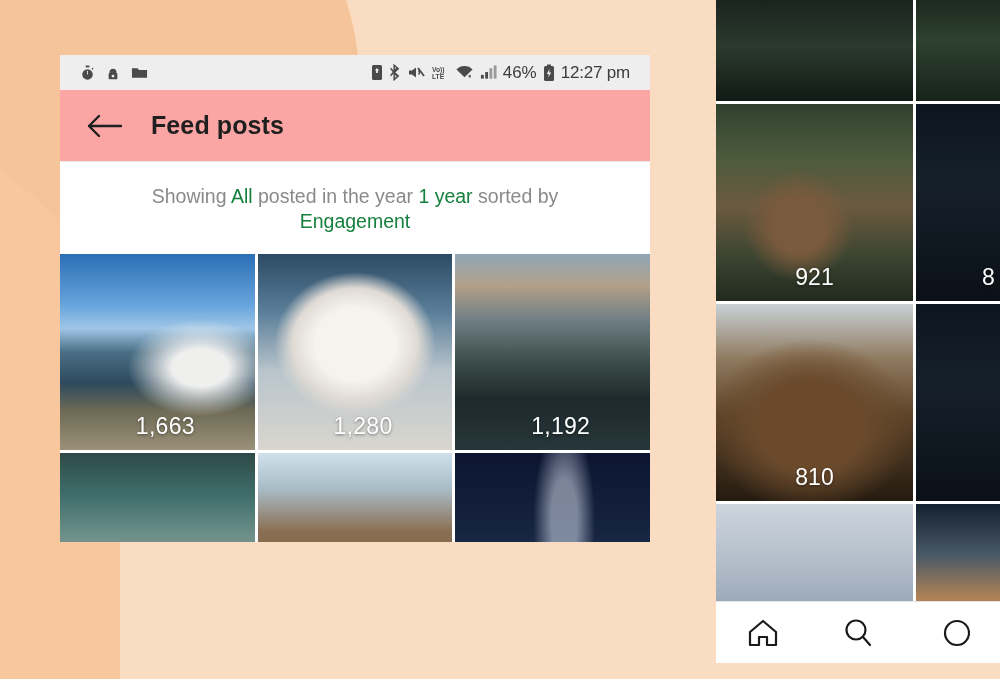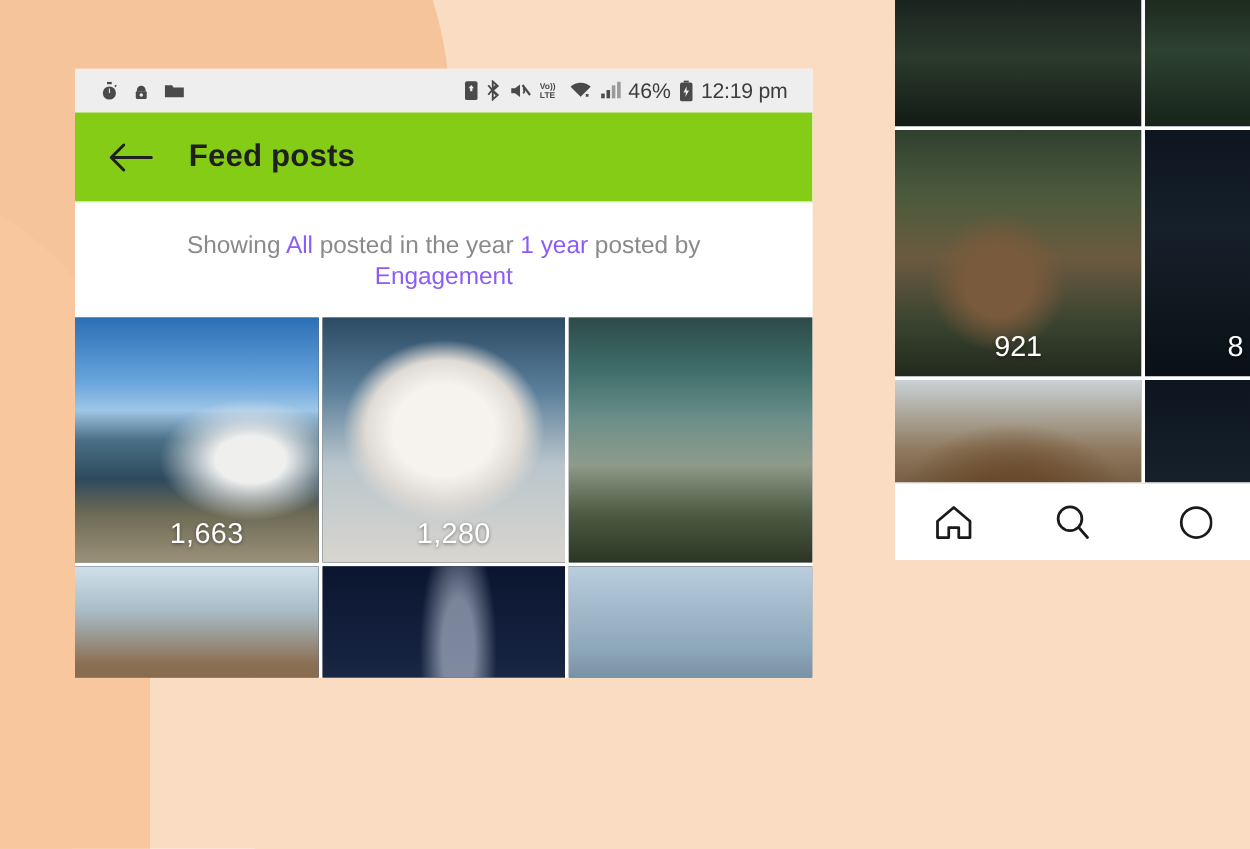--- a/index.html
+++ b/index.html
@@ -41,39 +41,39 @@
     padding:0 20px; flex:0 0 35px;
   }
   .sb-left { display:flex; align-items:center; gap:11px; }
   .sb-right { margin-left:auto; display:flex; align-items:center; gap:6px; }
   .sb-ico { display:inline-flex; align-items:center; justify-content:center; }
   .sb-ico svg { display:block; }
   .sb-text { font-size:17px; color:#3d3d3d; letter-spacing:-0.2px; }
   .sb-pct { font-size:17px; color:#3d3d3d; }
 
   .appbar {
-    height:72px; background:#84cc16;
+    height:72px; background:#fca5a5;
     display:flex; align-items:center;
     padding:0 0 0 25px; flex:0 0 72px;
     border-bottom:1px solid #eaeaea;
   }
   .back-arrow { width:40px; height:30px; flex:0 0 40px; cursor:pointer; }
   .appbar-title {
     font-size:25px; font-weight:bold; color:#1f1f1f;
     margin-left:26px; letter-spacing:0.1px;
   }
 
   .filterbar {
     background:#ffffff; padding:22px 60px 20px;
     text-align:center; flex:0 0 auto;
   }
   .filterbar-text {
     font-size:19.5px; color:#8a8a8a; line-height:1.28;
   }
-  .lnk { color:#8b5cf6; cursor:pointer; }
+  .lnk { color:#15803d; cursor:pointer; }
 
   
   .grid {
     display:grid; grid-template-columns:repeat(3,1fr);
     gap:3px; background:#ffffff;
     padding:0 0 0 0;
     flex:1 1 auto; align-content:start;
   }
   .tile {
     position:relative; width:100%; height:196px;
@@ -84,21 +84,21 @@
     position:absolute; left:0; right:0; bottom:10px;
     text-align:center; color:#ffffff;
     font-size:23px; letter-spacing:0.3px;
     text-shadow:0 1px 3px rgba(0,0,0,.45);
     margin-left:16px;
   }
 
   
   .phone2 {
     position:absolute; left:716px; top:0;
-    width:284px; height:448px;
+    width:284px; height:663px;
     background:#3b82f6; z-index:5; overflow:hidden;
   }
   .grid2 {
     display:grid; grid-template-columns:197px 1fr;
     gap:3px; background:#fff;
   }
   .tile2 { position:relative; overflow:hidden; background:#2b3540; height:197px; }
   .tile2.short { height:101px; }
   .tile2 .photo { position:absolute; inset:0; }
   .tile2 .count {
@@ -219,47 +219,51 @@
           </svg>
       </span>
       <span class="sb-pct">46%</span>
       <span class="sb-ico">
         <svg width="12" height="18" viewBox="0 0 12 18">
             <rect x="4" y="0.5" width="4" height="1.5" fill="#4a4a4a"></rect>
             <rect x="1" y="2" width="10" height="15" rx="1.5" fill="#4a4a4a"></rect>
             <path d="M6.4 5l-2.6 5h2l-.6 3.6 3-5.2h-2z" fill="#eee"></path>
           </svg>
       </span>
-      <span class="sb-text">12:19 pm</span>
+      <span class="sb-text">12:27 pm</span>
     </div>
   </div>
 
   <div class="appbar">
     <span class="back-arrow">
       <svg width="40" height="30" viewBox="0 0 40 30">
           <path d="M36 15H4M14 5L4 15l10 10" stroke="#1f1f1f" stroke-width="2.4" fill="none" stroke-linecap="round" stroke-linejoin="round"></path>
         </svg>
     </span>
     <span class="appbar-title">Feed posts</span>
   </div>
 
   <div class="filterbar">
     <div class="filterbar-text">
-      <span>Showing </span><span class="lnk">All</span><span> posted in the year </span><span class="lnk">1 year</span><span> posted by </span><span class="lnk">Engagement</span>
+      <span>Showing </span><span class="lnk">All</span><span> posted in the year </span><span class="lnk">1 year</span><span> sorted by </span><span class="lnk">Engagement</span>
     </div>
   </div>
 
   <div class="grid" id="grid1">
       <div class="tile">
         <div class="photo p-goat"></div>
         <div class="count">1,663</div>
       </div>
       <div class="tile">
         <div class="photo p-fox"></div>
         <div class="count">1,280</div>
+      </div>
+      <div class="tile">
+        <div class="photo p-valley"></div>
+        <div class="count">1,192</div>
       </div>
       <div class="tile">
         <div class="photo p-lake"></div>
       </div>
       <div class="tile">
         <div class="photo p-ridge"></div>
         <div class="count">958</div>
       </div>
       <div class="tile">
         <div class="photo p-milky"></div>
@@ -287,20 +291,21 @@
       <div class="tile2">
         <div class="photo p-boots"></div>
         <div class="count">921</div>
       </div>
       <div class="tile2">
         <div class="photo p-pines"></div>
         <div class="count" style="text-align: left; padding-left: 66px;">8</div>
       </div>
       <div class="tile2">
         <div class="photo p-bears"></div>
+        <div class="count">810</div>
       </div>
       <div class="tile2">
         <div class="photo p-pines"></div>
       </div>
       <div class="tile2">
         <div class="photo p-haze"></div>
       </div>
       <div class="tile2">
         <div class="photo p-globe"></div>
       </div>

